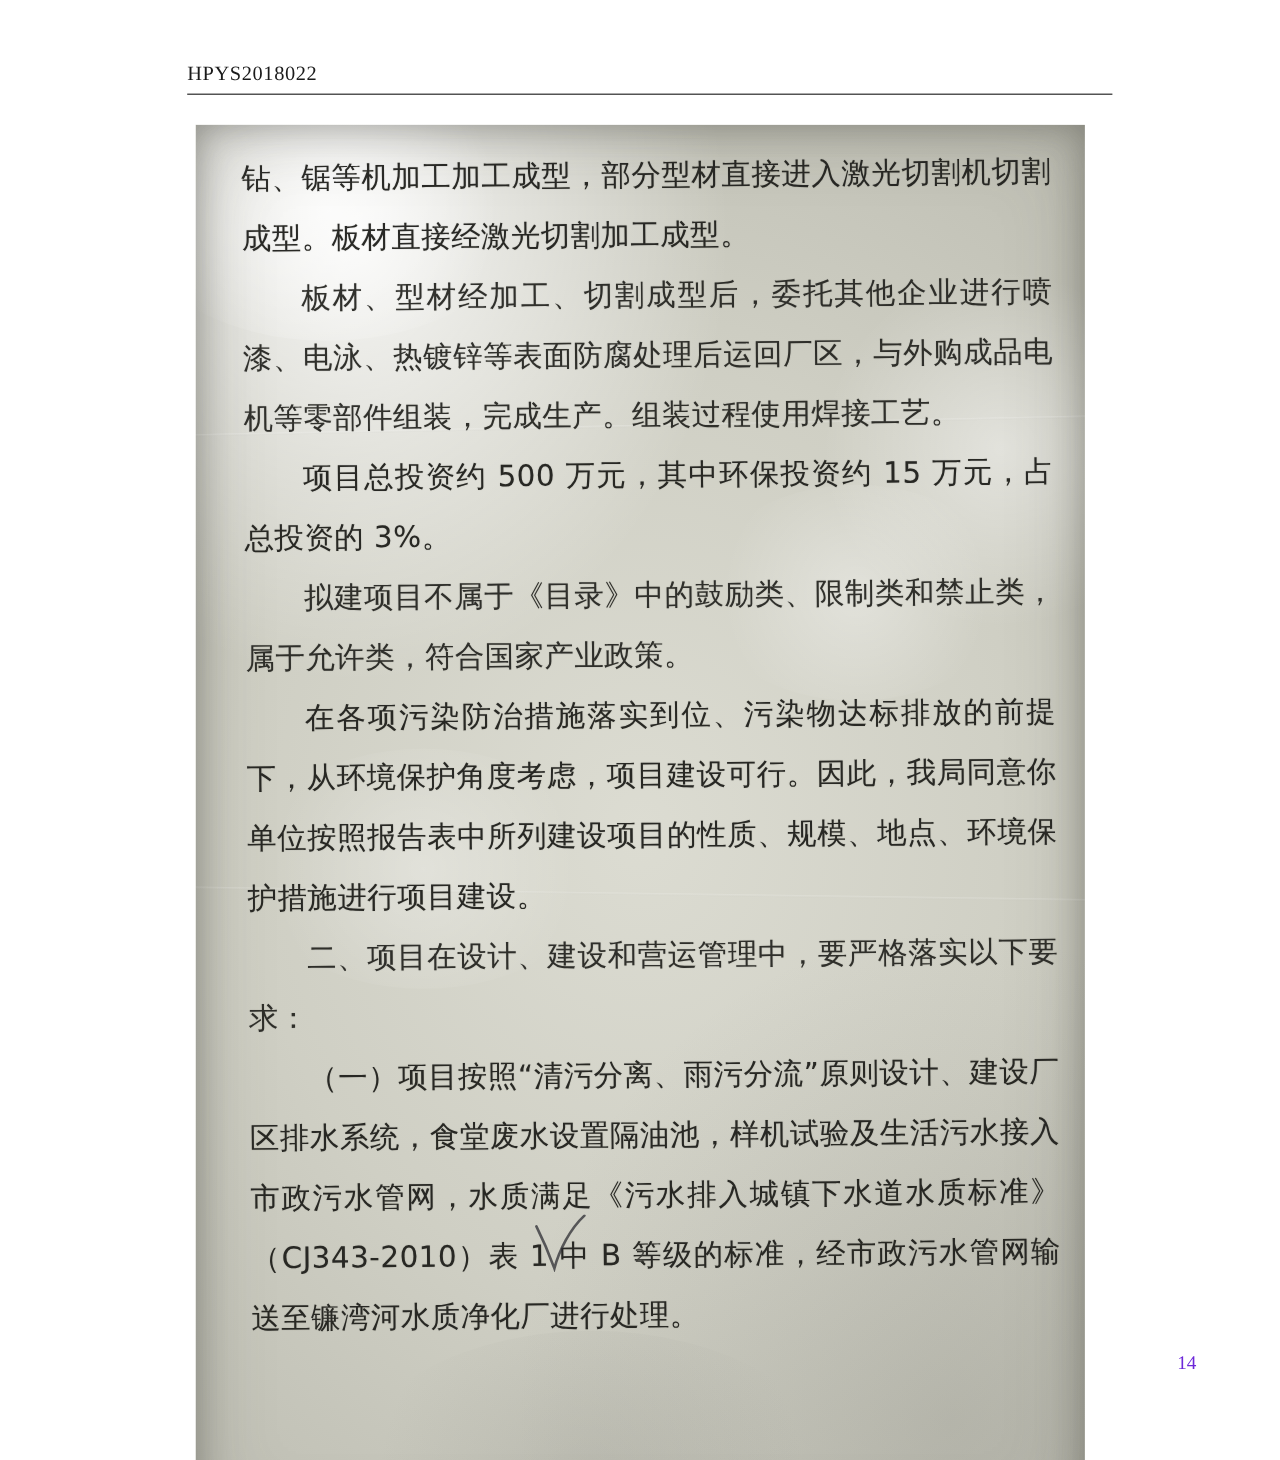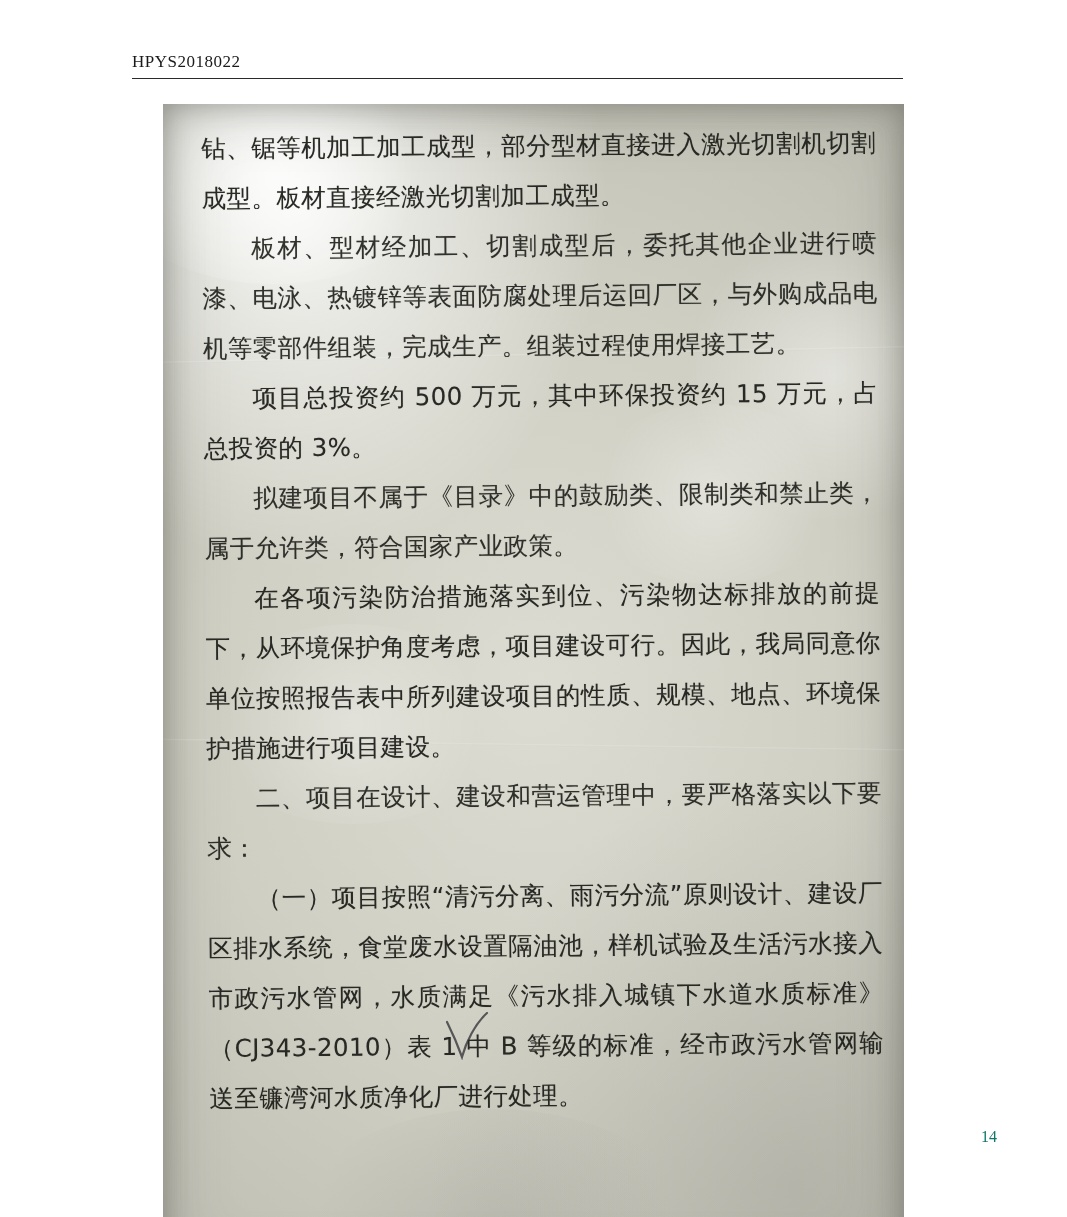--- a/index.html
+++ b/index.html
@@ -11,21 +11,21 @@
     width: 1067px;
     height: 1217px;
     position: relative;
     font-family: "Liberation Serif", serif;
     overflow: hidden;
   }
 
   
   .page-header {
     position: absolute;
-    left: 132px;
+    left: 156px;
     top: 52px;
     width: 771px;
   }
   .page-header .doc-code {
     font-family: "Liberation Serif", serif;
     font-size: 17px;
     letter-spacing: 0.5px;
     color: #1a1a1a;
     padding-bottom: 6px;
   }
@@ -33,21 +33,21 @@
     border-bottom: 1.5px solid #2a2a2a;
     width: 100%;
   }
 
   
   .footer-number {
     position: absolute;
     right: 70px;
     top: 1128px;
     font-size: 16px;
-    color: #0f766e;
+    color: #6d28d9;
     font-family: "Liberation Serif", serif;
   }
 
   
   .scan {
     position: absolute;
     left: 163px;
     top: 104px;
     width: 741px;
     height: 1175px;

